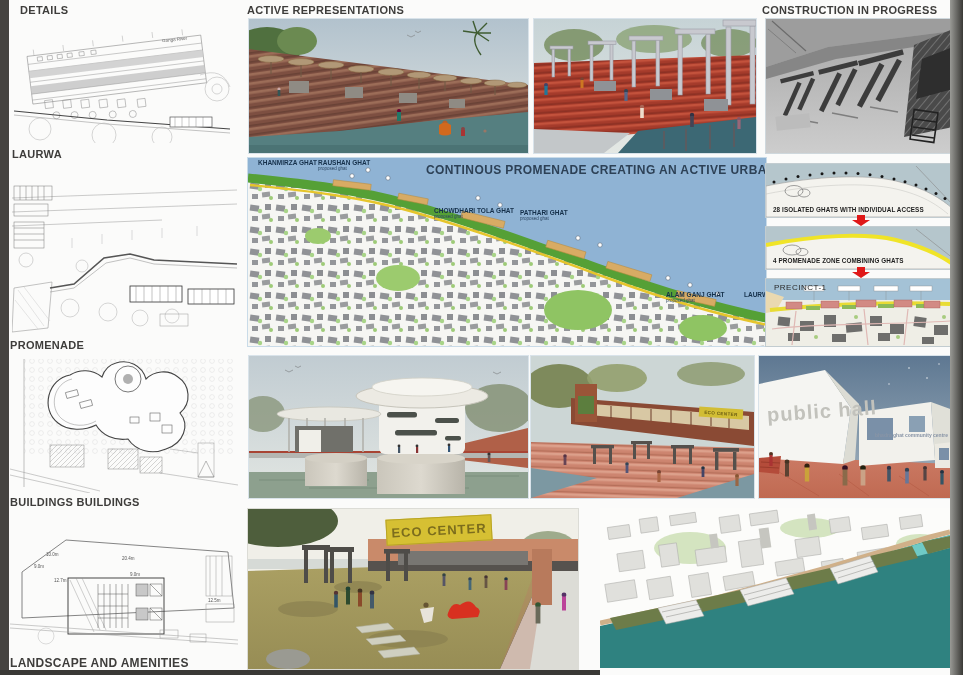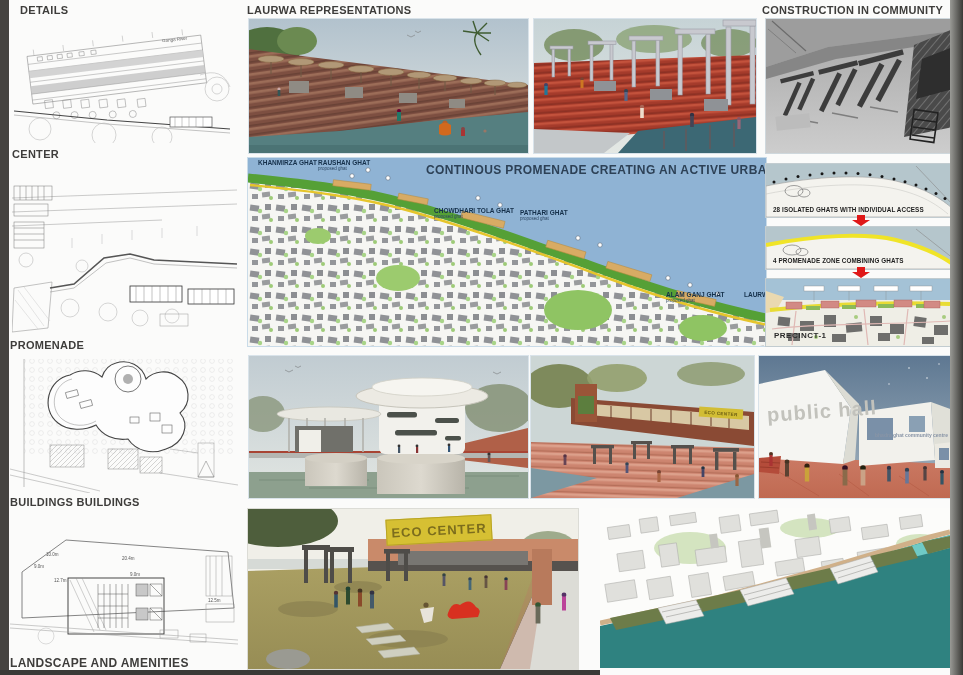--- a/index.html
+++ b/index.html
@@ -7,46 +7,46 @@
          font-family:"Liberation Sans",sans-serif;}
   .edge{position:absolute;}
   .panel{position:absolute;overflow:hidden;}
   .panel svg{display:block;width:100%;height:100%;}
   .h{position:absolute;font-weight:bold;color:#3e3d3b;font-size:11px;letter-spacing:.3px;white-space:nowrap;}
   .maptitle{position:absolute;left:178px;top:5px;width:345px;font-size:12px;font-weight:bold;
             color:#2d4156;letter-spacing:.4px;white-space:nowrap;}
   .glabel{position:absolute;font-size:6.5px;font-weight:bold;color:#15304a;line-height:1.15;white-space:nowrap;}
   .glabel .gsub{display:block;font-size:4.5px;font-weight:normal;color:#2a4560;}
   .cap{position:absolute;font-size:6.3px;font-weight:bold;color:#1c1c1c;white-space:nowrap;letter-spacing:.1px;}
-  .precinct-title{position:absolute;left:8px;top:4px;font-size:8px;font-weight:bold;color:#2a2a2a;letter-spacing:.5px;margin-top:48px;}
+  .precinct-title{position:absolute;left:8px;top:4px;font-size:8px;font-weight:normal;color:#2a2a2a;letter-spacing:.5px;}
   .arrow{position:absolute;width:18px;height:11px;}
   .sign-big{position:absolute;left:138px;top:8px;width:104px;height:24px;background:#d6c033;
             transform:rotate(-3deg);display:flex;align-items:center;justify-content:center;
             font-size:13px;font-weight:bold;color:#7c6d1d;letter-spacing:1px;border:1px solid #b8a426;}
   .sign-small{position:absolute;left:168px;top:52px;width:44px;height:10px;background:#d2bd34;
             transform:rotate(4deg);display:flex;align-items:center;justify-content:center;
             font-size:4.5px;font-weight:bold;color:#6a5c12;letter-spacing:.4px;}
   .publichall{position:absolute;left:8px;top:44px;font-size:20px;font-weight:bold;color:#c2c2bc;
             transform:rotate(-4deg);letter-spacing:1px;}
   .commcentre{position:absolute;left:116px;top:76px;font-size:5px;font-weight:bold;color:#8894a6;white-space:nowrap;}
   .riverlbl{position:absolute;left:150px;top:12px;font-size:4.5px;color:#666;transform:rotate(-6deg);}
   .dim{position:absolute;font-size:4.5px;color:#555;white-space:nowrap;}
 </style>
 </head>
 <body>
 
 <div id="board">
 
   <div class="h" style="left:12px;top:4px;padding-left:8px;">DETAILS</div>
-  <div class="h" style="left:12px;top:148px;">CENTER</div>
+  <div class="h" style="left:12px;top:148px;">LAURWA</div>
   <div class="h" style="left:10px;top:339px;">PROMENADE</div>
   <div class="h" style="left:10px;top:496px;">BUILDINGS BUILDINGS</div>
   <div class="h" style="left:10px;top:656px;font-size:12px;text-align:center;">LANDSCAPE AND AMENITIES</div>
-  <div class="h" style="left:247px;top:4px;">LAURWA REPRESENTATIONS</div>
-  <div class="h" style="left:762px;top:4px;">CONSTRUCTION IN COMMUNITY</div>
+  <div class="h" style="left:247px;top:4px;">ACTIVE REPRESENTATIONS</div>
+  <div class="h" style="left:762px;top:4px;">CONSTRUCTION IN PROGRESS</div>
 
   <div class="panel" style="left:12px;top:25px;width:225px;height:118px;">
     <svg viewBox="0 0 225 118" preserveAspectRatio="none">
       <g stroke="#999" stroke-width=".5" fill="none" transform="rotate(-7 110 50)">
         <rect x="18" y="20" width="175" height="48" stroke="#777"></rect>
         <line x1="18" y1="28" x2="193" y2="28"></line>
           <line x1="18" y1="35" x2="193" y2="35"></line>
         <rect x="18" y="35" width="175" height="7" fill="#c9c9c9" stroke="none" opacity=".8"></rect>
         <line x1="18" y1="46" x2="193" y2="46"></line>
         <rect x="18" y="50" width="175" height="8" fill="#c3c3c3" stroke="none" opacity=".8"></rect>

